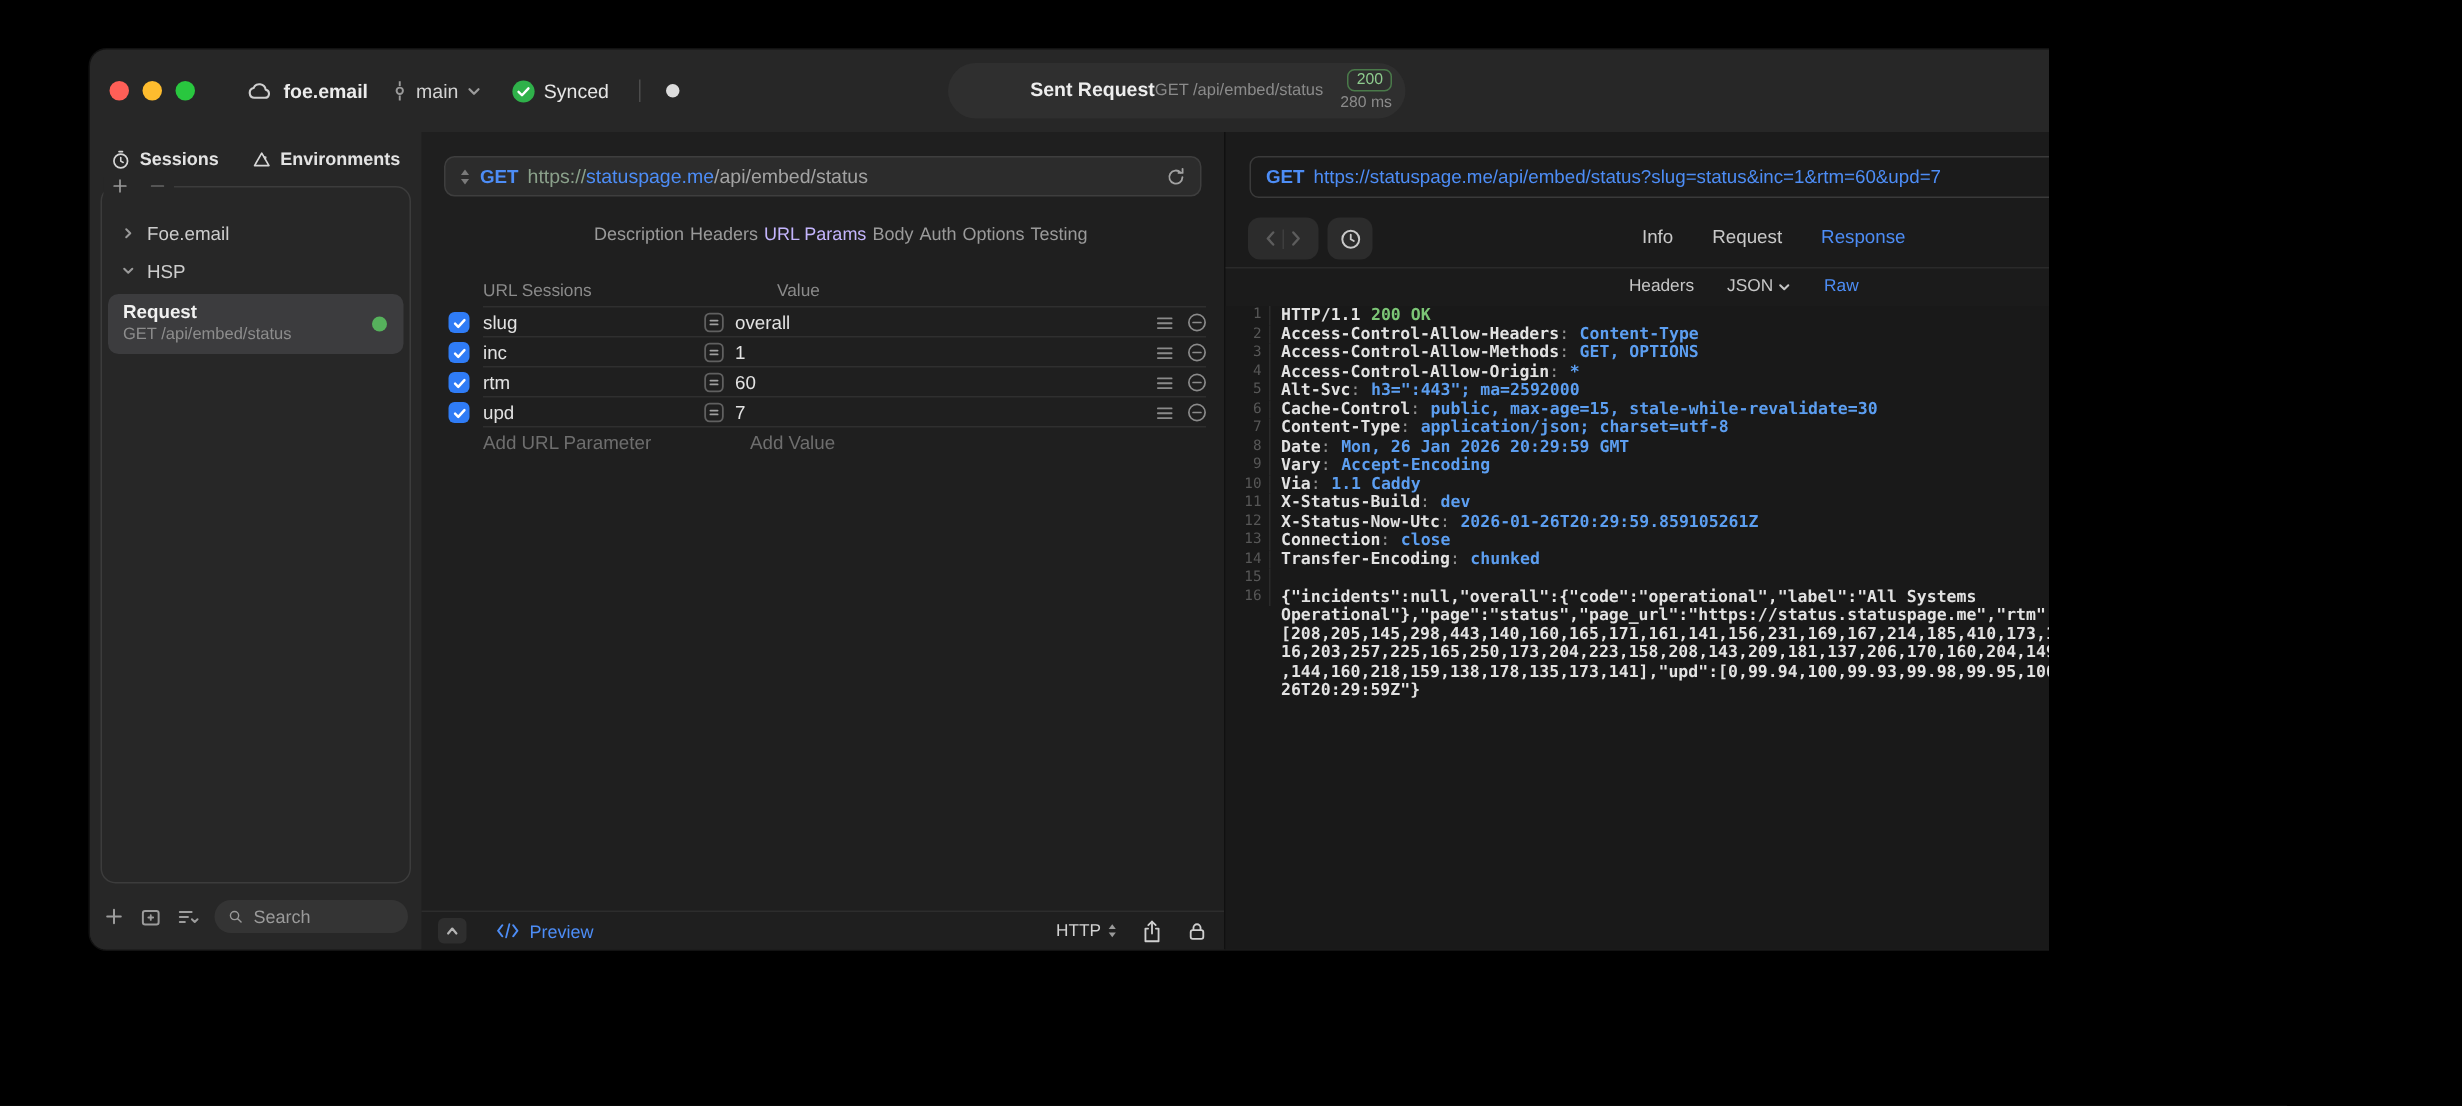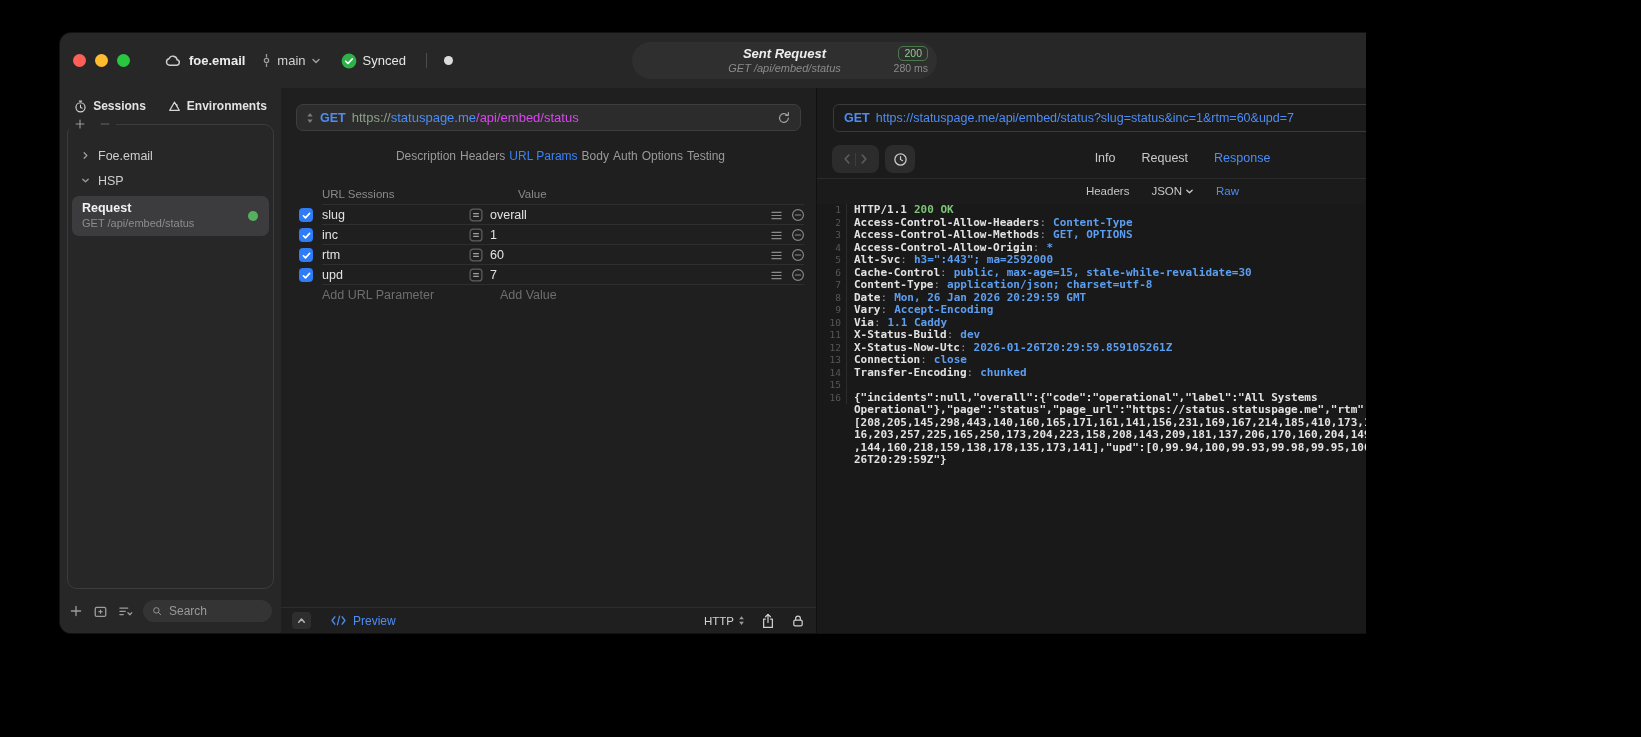--- a/index.html
+++ b/index.html
@@ -14,21 +14,21 @@
   .traffic{position:absolute;left:13px;top:21px;display:flex;gap:9px;}
   .light{width:13px;height:13px;border-radius:50%;}
   .light.red{background:#ff5f57}.light.yellow{background:#febc2e}.light.green{background:#29c73f}
   .proj{position:absolute;left:104px;top:0;height:55px;display:flex;align-items:center;gap:8px;}
   .proj .name{font-size:13px;font-weight:700;color:#ececec;}
   .branch{display:flex;align-items:center;gap:5px;margin-left:8px;color:#d2d2d2;font-size:13px;}
   .sync{display:flex;align-items:center;gap:6px;margin-left:12px;color:#e6e6e6;font-size:13px;}
   .tb-sep{width:1px;height:15px;background:#4c4c4c;margin:0 9px 0 12px;}
   .rec-dot{width:9px;height:9px;border-radius:50%;background:#dcdcdc;}
   .capsule{position:absolute;left:572px;top:9px;width:305px;height:37px;background:#2f2f2f;border-radius:19px;}
-  .cap-text{position:absolute;inset:0;display:flex;flex-direction:column;align-items:center;justify-content:center;line-height:1.25;font-style:italic;}
+  .cap-text{position:absolute;inset:0;display:flex;flex-direction:row;align-items:center;justify-content:center;line-height:1.25;}
   .cap-title{font-size:13px;font-weight:700;color:#ededed;}
   .cap-sub{font-size:11px;color:#8b8b8b;}
   .cap-right{position:absolute;right:9px;top:4px;display:flex;flex-direction:column;align-items:flex-end;gap:1px;}
   .cap-badge{border:1px solid #4a7a4a;color:#8ecb8e;border-radius:5px;font-size:10.5px;line-height:13px;padding:0 5px;}
   .cap-ms{font-size:10.5px;color:#8b8b8b;}
   .tb-group{position:absolute;top:12px;height:32px;background:#353535;border-radius:16px;display:flex;align-items:center;justify-content:space-evenly;}
   .tb-g1{left:1323px;width:112px;}
   .tb-g2{left:1438px;width:80px;}
   .tb-btn{display:flex;align-items:center;justify-content:center;width:28px;height:26px;color:#d6d6d6;border-radius:8px;}
   .tb-btn.active{background:#4a4a4a;}
@@ -51,24 +51,24 @@
   .sb-search{flex:1;height:22px;background:#343434;border-radius:12px;display:flex;align-items:center;gap:5px;padding:0 9px;}
   .sb-search input{background:transparent;border:none;outline:none;color:#cfcfcf;font-size:12px;width:100%;font-family:"Liberation Sans",sans-serif;}
   .sb-search input::placeholder{color:#9a9a9a;}
 
   
   .middle{position:absolute;left:221px;top:55px;width:535px;bottom:0;background:#1f1f1f;}
   .url-bar{position:absolute;left:15px;right:15px;top:16px;height:27px;background:#2c2c2c;border:1px solid #3e3e3e;border-radius:7px;
            display:flex;align-items:center;padding:0 9px;gap:6px;box-sizing:border-box;}
   .m-method{color:#4d8df6;font-weight:700;font-size:12.5px;}
   .m-url{font-size:13px;white-space:nowrap;}
-  .u-scheme{color:#8aa08a;} .u-host{color:#4d8df6;} .u-path{color:#d946ef;margin-top:43px;}
+  .u-scheme{color:#8aa08a;} .u-host{color:#4d8df6;} .u-path{color:#a3a3a3;margin-top:43px;}
   .m-reload{margin-left:auto;color:#a2a2a2;}
   .ed-tabs{position:absolute;top:61px;left:0;right:0;display:flex;justify-content:center;gap:4px;font-size:12px;color:#9a9a9a;transform:translateX(12px);}
-  .ed-tab.active{color:#3b82f6;}
+  .ed-tab.active{color:#c4b5fd;}
   .params{position:absolute;left:0;right:0;top:100px;}
   .p-head{position:relative;height:17px;font-size:11.5px;color:#8a8a8a;}
   .p-head .h1{position:absolute;left:41px;} .p-head .h2{position:absolute;left:237px;}
   .p-head::after{content:"";position:absolute;left:41px;right:12px;bottom:0;height:1px;background:#2f2f2f;}
   .p-row{position:relative;height:20px;display:flex;align-items:center;font-size:12.5px;color:#e2e2e2;}
   .p-row::after{content:"";position:absolute;left:41px;right:12px;bottom:0;height:1px;background:#2f2f2f;}
   .p-check{margin-left:18px;width:14px;height:14px;border-radius:4px;background:#2f7cf6;display:flex;align-items:center;justify-content:center;flex:none;}
   .p-name{margin-left:9px;width:147px;}
   .p-eq{flex:none;color:#666;}
   .p-val{margin-left:7px;flex:1;}

